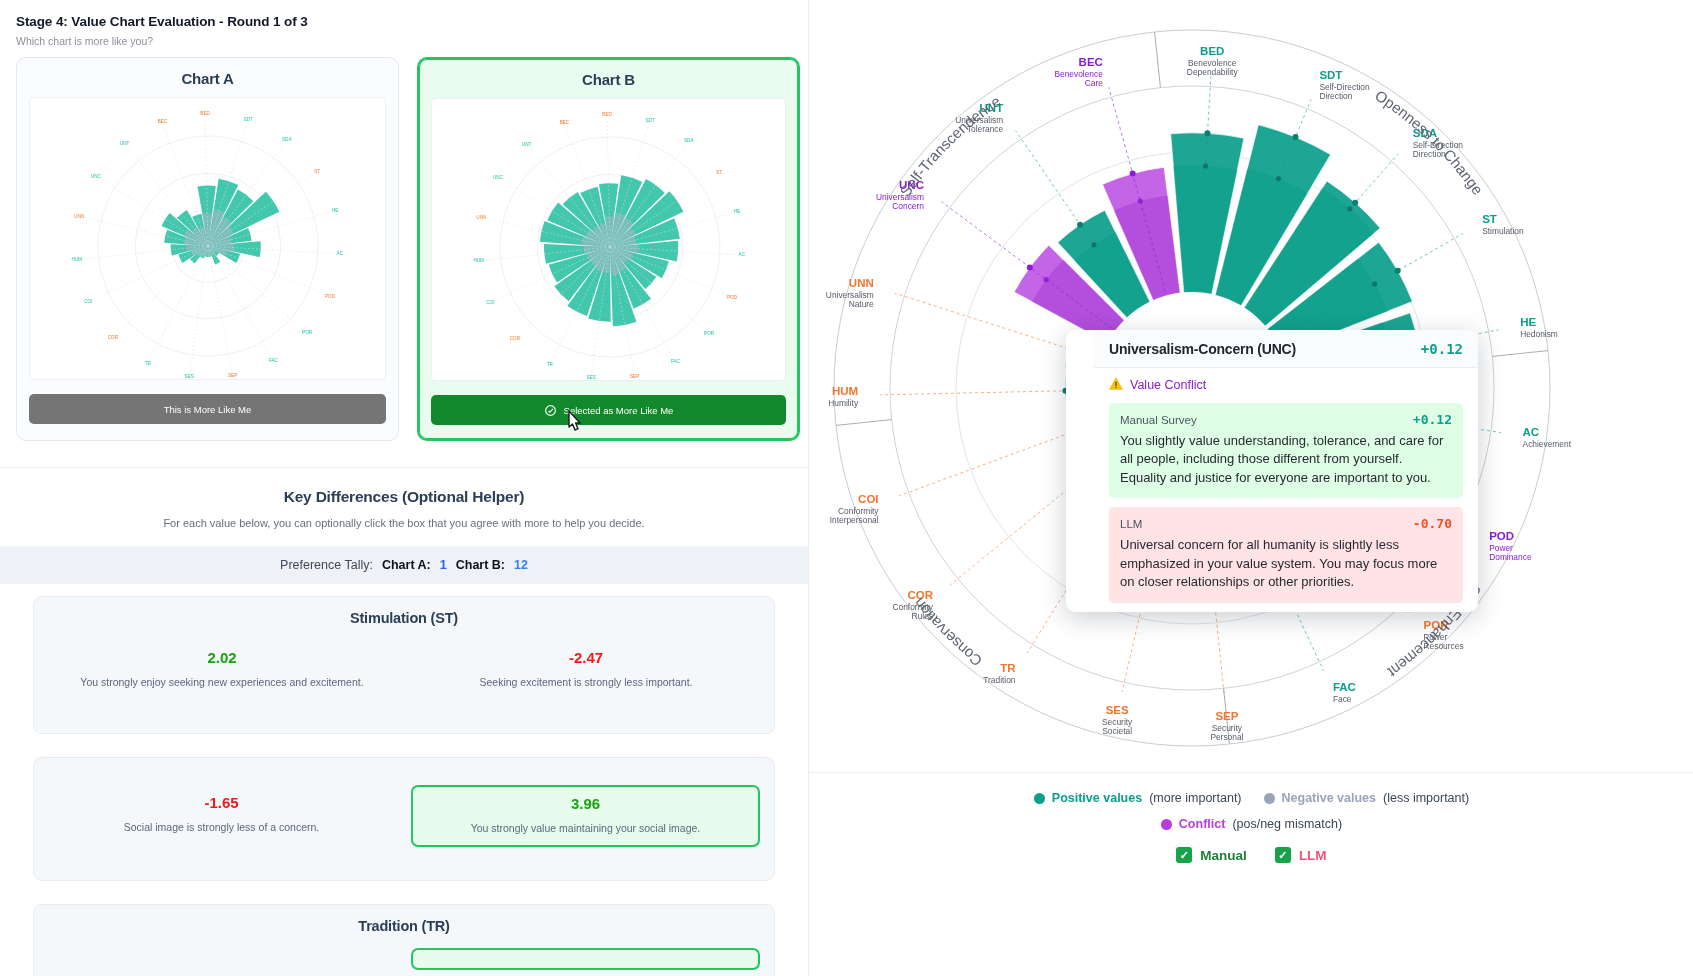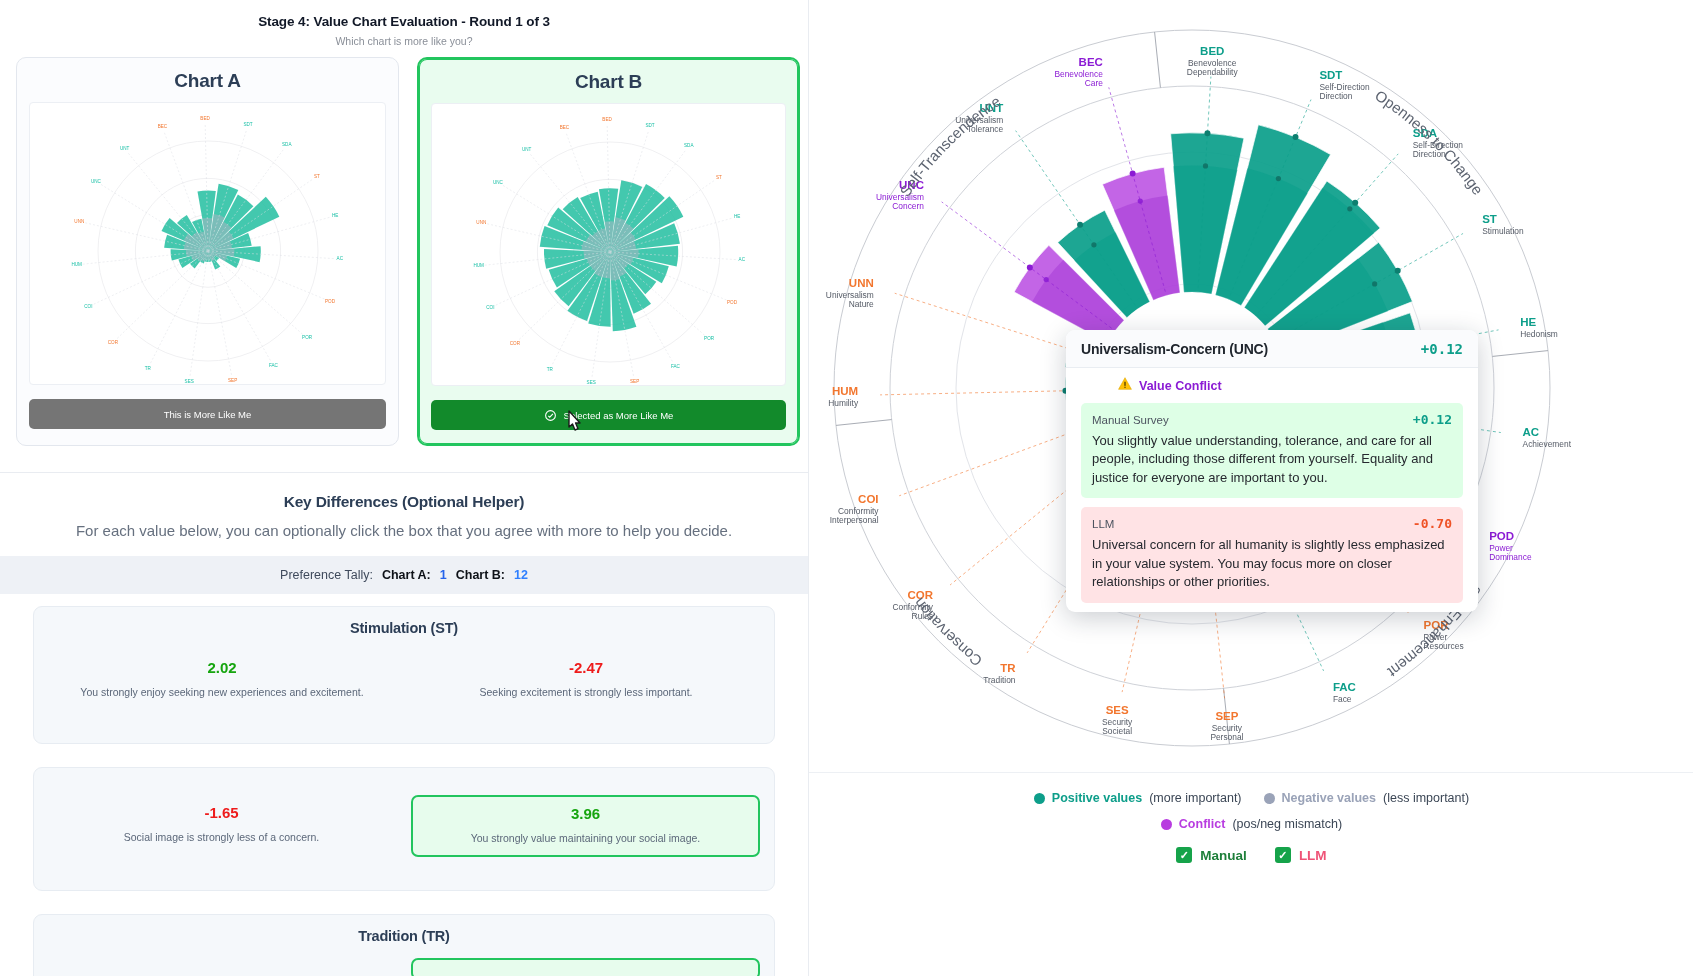--- a/index.html
+++ b/index.html
@@ -11,41 +11,41 @@
   }
   .app { display: flex; width: 1693px; height: 976px; }
 
   
   .left {
     width: 808px; height: 976px;
     background: #ffffff;
     overflow: hidden;
     position: relative;
   }
-  .stage-header { padding: 14px 16px 10px 16px; text-align: center; }
+  .stage-header { padding: 14px 16px 10px 16px; }
   .stage-title {
     font-size: 13.5px; font-weight: bold; color: #111827; letter-spacing: -0.1px;
   }
   .stage-sub { font-size: 10.5px; color: #8a8f98; margin-top: 6px; }
 
   .charts-row { display: flex; gap: 18px; padding: 0 16px; }
   .chart-card {
     width: 383px;
     border: 1px solid #e3e7ee;
     border-radius: 10px;
     background: #fbfcfe;
     padding: 12px 12px 14px 12px;
   }
   .chart-card.selected {
     border: 2px solid #22c55e;
     background: #e9fcef;
     box-shadow: 0 0 0 1px #22c55e inset;
   }
   .chart-card-title {
-    text-align: center; font-size: 19px; font-weight: bold;
+    text-align: center; font-size: 15px; font-weight: bold;
     color: #2c3e56; margin-bottom: 10px; letter-spacing: -0.2px;
   }
   .chart-plot {
     background: #ffffff; border: 1px solid #eceff4; border-radius: 4px;
     height: 283px; position: relative; overflow: hidden;
   }
   .chart-card.selected .chart-plot { background: #ffffff; }
   .choose-btn {
     margin-top: 14px; height: 30px; border-radius: 5px;
     display: flex; align-items: center; justify-content: center;
@@ -59,21 +59,21 @@
     position: absolute; left: 563px; top: 409px; width: 22px; height: 30px;
     pointer-events: none; z-index: 40;
   }
 
   .divider { height: 1px; background: #e9ecf1; margin: 26px 0 0 0; }
 
   .kd-title {
     text-align: center; font-size: 15.5px; font-weight: bold;
     color: #2c3e56; margin-top: 20px; letter-spacing: -0.2px;
   }
-  .kd-sub { text-align: center; font-size: 15px; color: #66707f; margin-top: 11px; }
+  .kd-sub { text-align: center; font-size: 11px; color: #66707f; margin-top: 11px; }
 
   .tally {
     margin-top: 17px; background: #eef1f6; height: 38px;
     display: flex; align-items: center; justify-content: center; gap: 9px;
     font-size: 12.5px;
   }
   .tally-label { color: #3f4a5c; }
   .tally-item { font-weight: bold; color: #0d1117; }
   .tally-num { color: #2563eb; font-weight: bold; }
   .tally-num.b { color: #2f80ff; }
@@ -127,35 +127,35 @@
     width: 16px; height: 16px; border-radius: 3px; background: #16a34a;
     display: inline-flex; align-items: center; justify-content: center;
     color: #fff; font-size: 11px; line-height: 1;
   }
 
   
   .tooltip {
     position: absolute; left: 1065px; top: 370px; width: 412px;
     background: #ffffff; border-radius: 9px;
     box-shadow: 0 6px 26px rgba(20,30,50,0.22);
-    z-index: 60; overflow: hidden;
+    z-index: 60; overflow: hidden; padding-left: 28px;
   }
   .tt-head {
     display: flex; align-items: center; justify-content: space-between;
     padding: 11px 15px 10px 15px; border-bottom: 1px solid #e9edf2;
     background: #fafbfd;
   }
   .tt-title { font-size: 14px; font-weight: bold; color: #20262e; letter-spacing: -0.2px; }
   .tt-val {
     font-size: 14px; font-weight: bold; color: #0d9e8a;
     font-family: "DejaVu Sans Mono", monospace;
   }
   .tt-conflict {
-    display: flex; align-items: flex-end; gap: 7px;
-    padding: 9px 15px 7px 15px; font-size: 12.5px; font-weight: bold; color: #8b1bd4; margin-left: 37px;
+    display: flex; align-items: center; gap: 7px;
+    padding: 9px 15px 7px 15px; font-size: 12.5px; font-weight: normal; color: #8b1bd4;
   }
   .tt-block { margin: 3px 15px 9px 15px; border-radius: 5px; padding: 9px 11px 11px 11px; }
   .tt-block.green { background: #deffe6; }
   .tt-block.red { background: #ffe3e5; }
   .tt-block-head { display: flex; align-items: center; justify-content: space-between; }
   .tt-src { font-size: 11.5px; color: #4d5460; }
   .tt-score { font-size: 13px; font-weight: bold; font-family: "DejaVu Sans Mono", monospace; }
   .tt-score.pos { color: #0d9e8a; }
   .tt-score.neg { color: #ef5327; }
   .tt-text { font-size: 13px; color: #26292f; margin-top: 5px; line-height: 1.42; }

